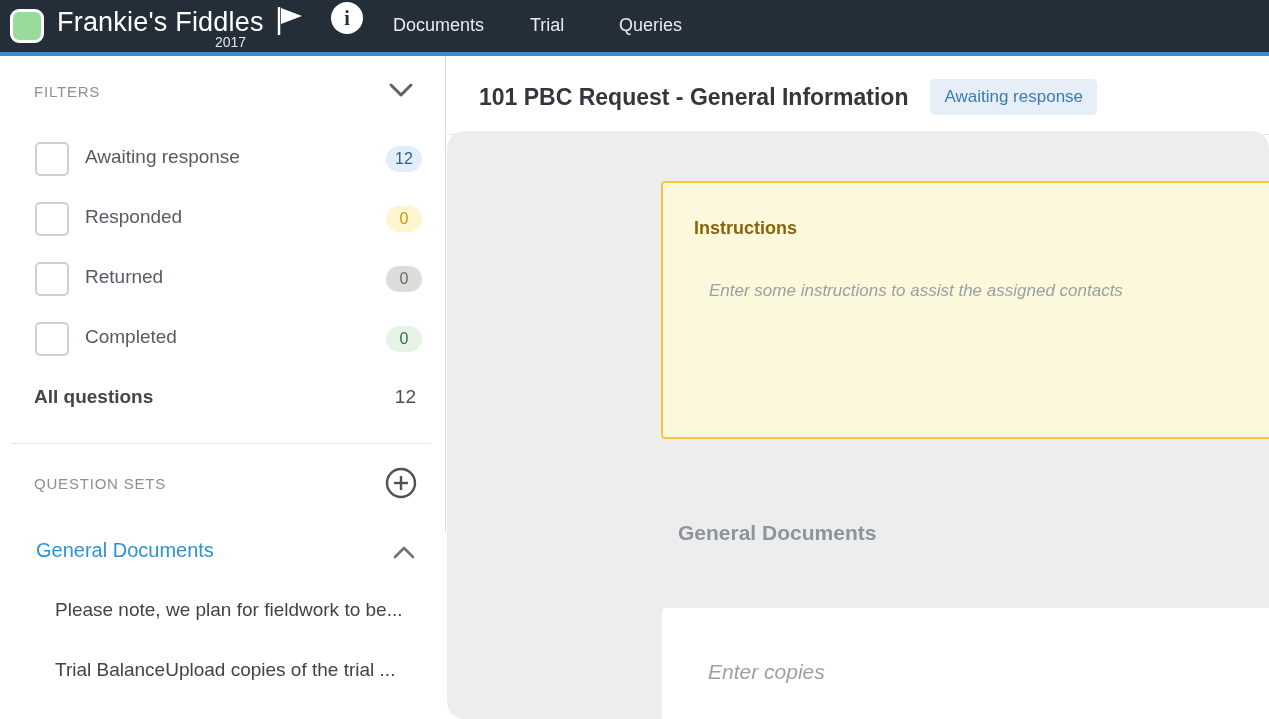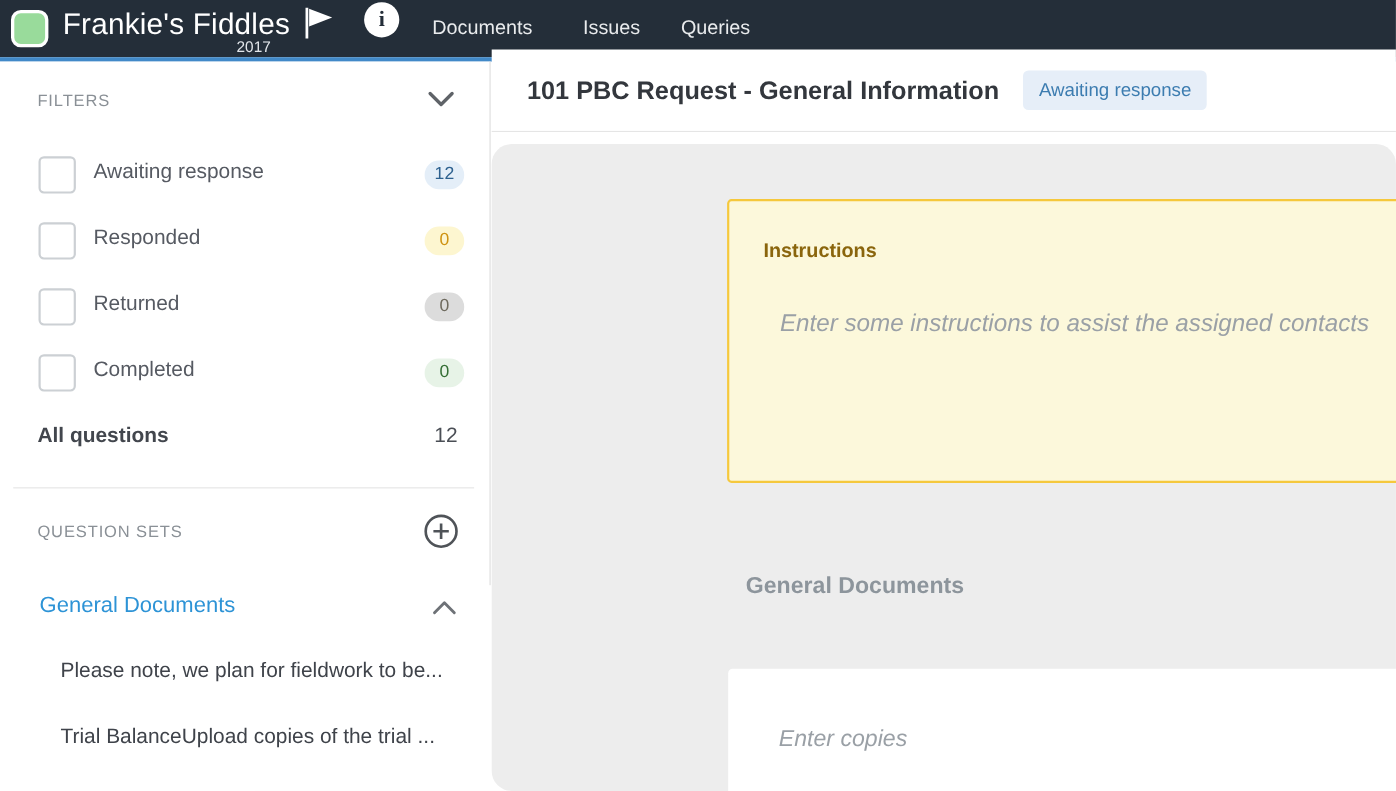--- a/index.html
+++ b/index.html
@@ -33,47 +33,47 @@
   .badge-gray   { background:#dcdcdc; color:#6e6a5e; }
   .badge-green  { background:#e7f3e7; color:#356f35; }
   .all-q-label { position:absolute; left:34px; top:330px; font-size:19px; font-weight:700; color:#42464d; }
   .all-q-count { position:absolute; right:29px; top:330px; font-size:19px; color:#4a4e55; }
   .divider { position:absolute; left:12px; top:387px; width:419px; height:1px; background:#e4e4e4; }
   .plus-circle { position:absolute; right:28px; top:411px; width:32px; height:32px; }
   .qs-link { position:absolute; left:36px; top:483px; font-size:20px; color:#2d93d6; cursor:pointer; }
   .q-item { position:absolute; left:55px; font-size:19px; color:#3f434a; cursor:pointer; }
 
   
-  .main-header { position:absolute; left:447px; top:45px; width:822px; height:75px; background:#ffffff; border-bottom:1px solid #e5e5e5; display:flex; align-items:center; }
+  .main-header { position:absolute; left:447px; top:60px; width:822px; height:75px; background:#ffffff; border-bottom:1px solid #e5e5e5; display:flex; align-items:center; }
   .main-title { margin-left:32px; font-size:23px; font-weight:700; color:#33373d; }
   .status-badge { margin-left:22px; background:#e6eef8; color:#3c7cb0; font-size:17px; padding:8px 14px; border-radius:5px; }
   .content { position:absolute; left:447px; top:131px; width:822px; height:588px; background:#ededed;border-radius:18px; }
   .instructions-box { position:absolute; left:214px; top:50px; right:-10px; height:258px; background:#fcf8db; border:2px solid #f5c83c; border-radius:4px; }
   .instructions-title { position:absolute; left:31px; top:35px; font-size:18px; font-weight:700; color:#8a650c; }
-  .instructions-placeholder { position:absolute; left:46px; top:98px; font-size:22px; font-style:italic; color:#9aa0a6; }
+  .instructions-placeholder { position:absolute; left:46px; top:98px; font-size:17px; font-style:italic; color:#9aa0a6; }
   .section-title { position:absolute; left:231px; top:390px; font-size:21px; font-weight:700; color:#8d959c; }
   .summary-card { position:absolute; left:215px; top:477px; right:-10px; bottom:-10px; background:#ffffff; border-radius:4px; }
   .summary-placeholder { position:absolute; left:46px; top:52px; font-size:21px; font-style:italic; color:#9aa0a6; }
 </style>
 </head>
 <body>
 
 <div class="topbar">
   <div class="logo"></div>
   <div class="app-title">Frankie's Fiddles</div>
   <div class="year">2017</div>
   <div class="flag-btn">
     <svg width="34" height="34" viewBox="0 0 34 34">
       <line x1="7" y1="3" x2="7" y2="31" stroke="#ffffff" stroke-width="2.5"></line>
       <polygon points="9,4 30,12 9,20" fill="#ffffff"></polygon>
     </svg>
   </div>
   <div class="info-btn">i</div>
   <div class="nav-link nav-documents">Documents</div>
-  <div class="nav-link nav-issues">Issues</div>
+  <div class="nav-link nav-issues">Trial</div>
   <div class="nav-link nav-queries">Queries</div>
 </div>
 <div class="blue-strip"></div>
 
 <div class="sidebar">
 
   <div class="side-label" style="top:27px;">FILTERS</div>
   <div class="chev" style="right:31px; top:26px;">
     <svg width="26" height="16" viewBox="0 0 26 16">
         <polyline points="3,3 13,13 23,3" fill="none" stroke="#5f6368" stroke-width="3" stroke-linecap="round" stroke-linejoin="round"></polyline>

